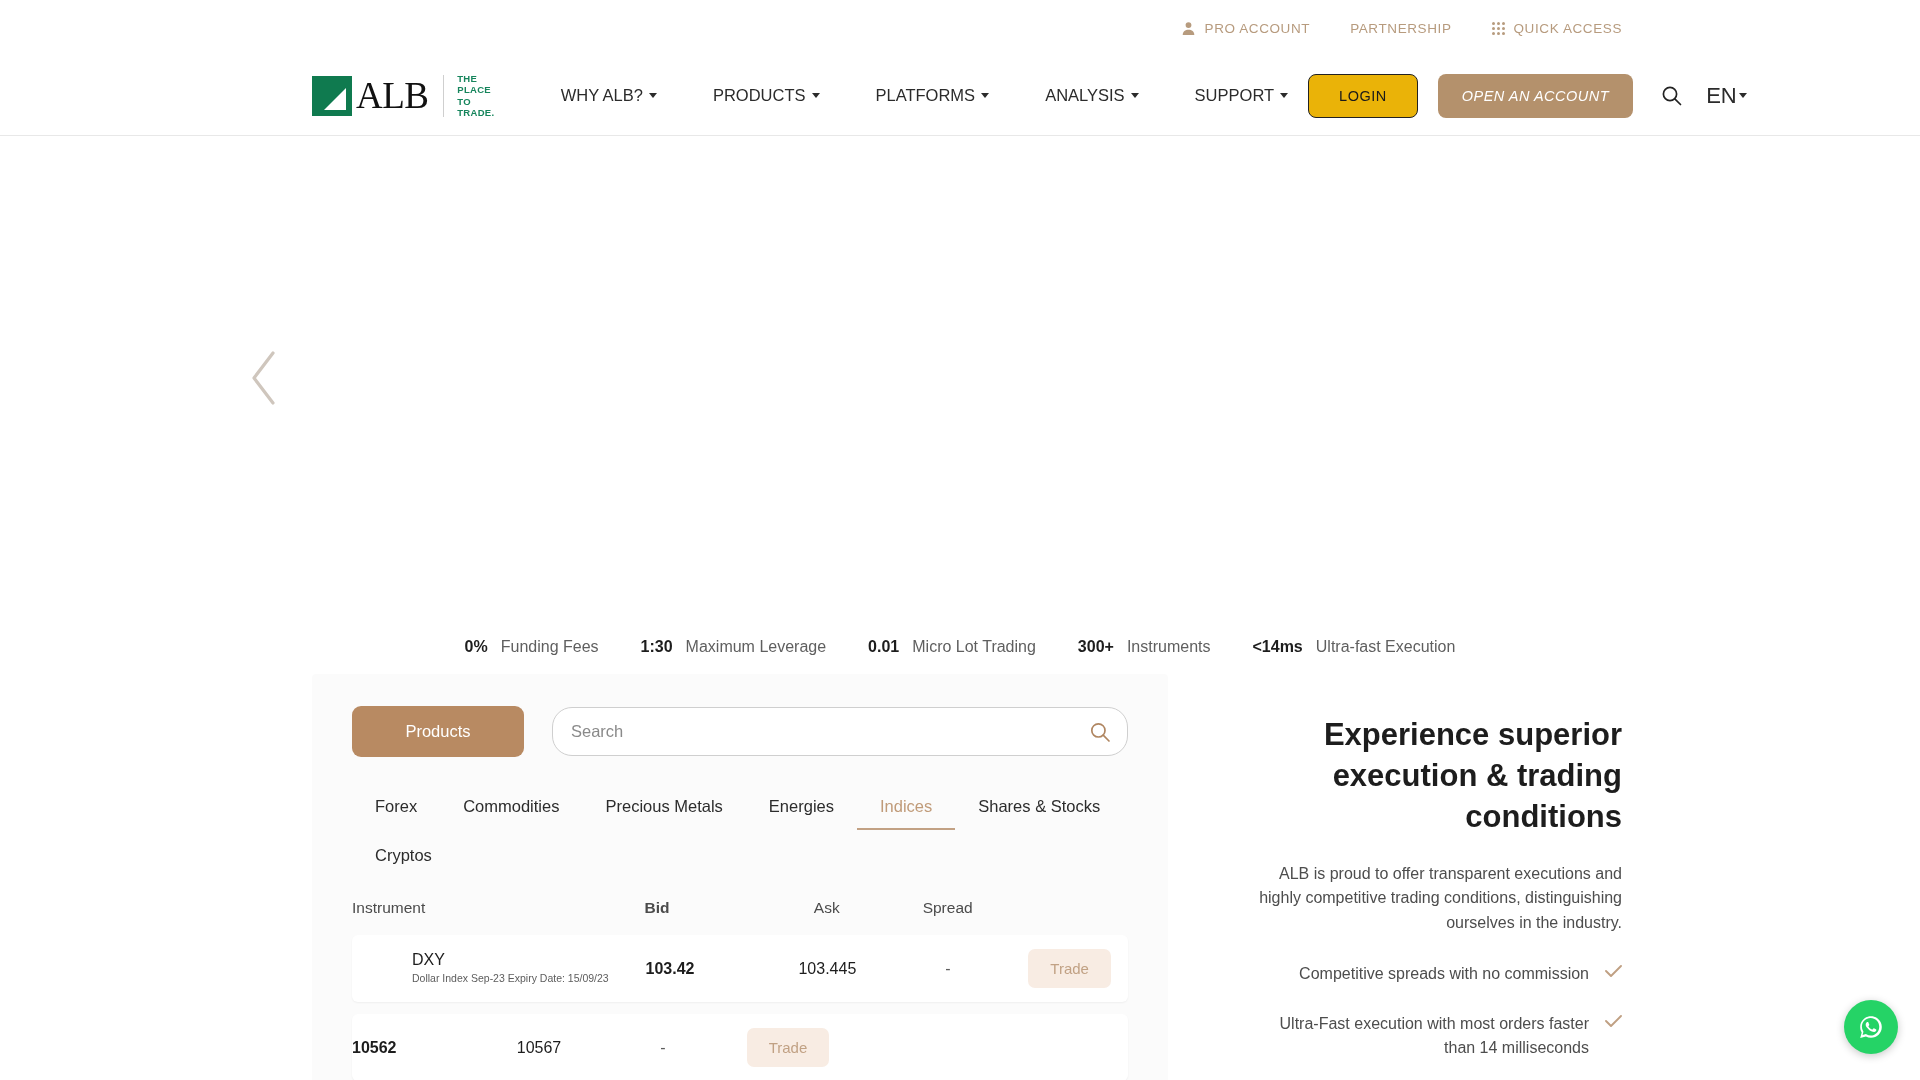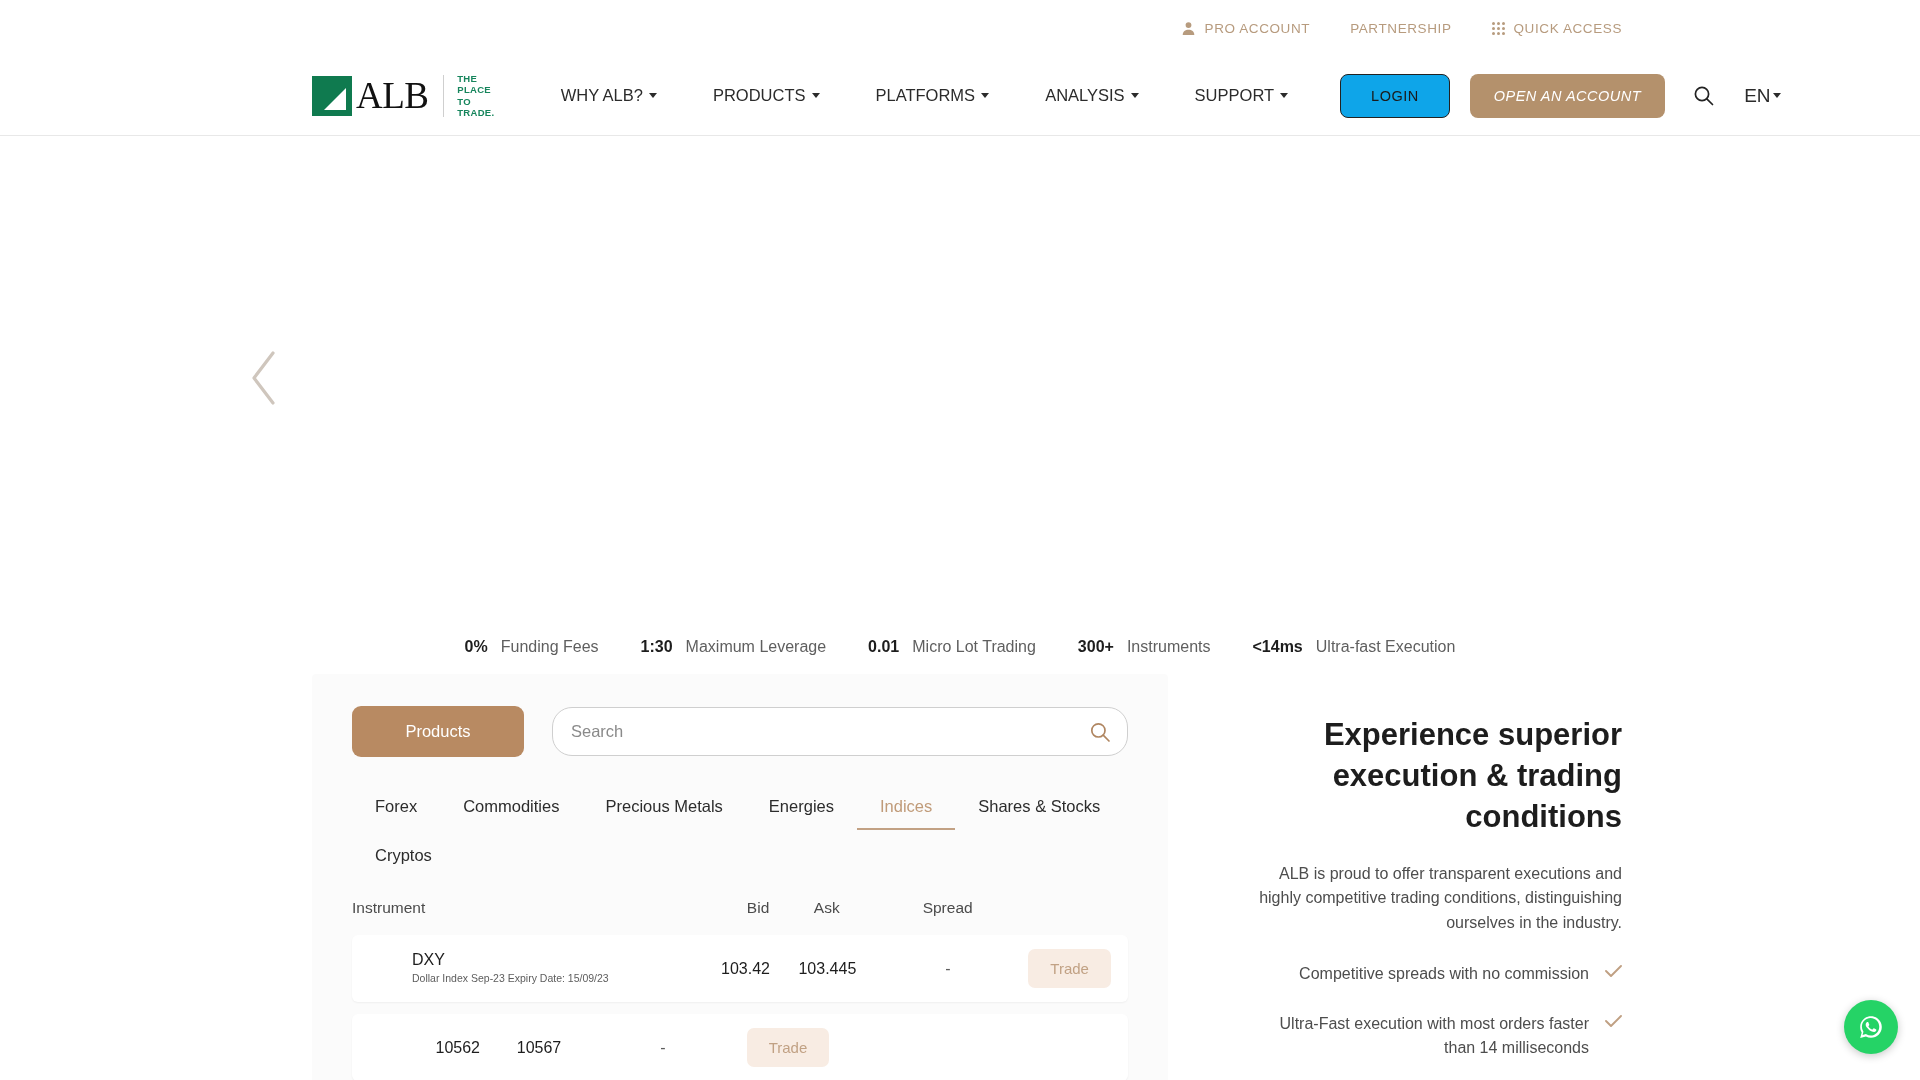--- a/index.html
+++ b/index.html
@@ -52,35 +52,35 @@
   .nav { display: flex; align-items: center; gap: 16px; }
   .nav-item {
     display: flex; align-items: center; gap: 6px;
     font-size: 16.5px; color: #2b2b2b; padding: 0 20px;
     cursor: pointer; white-space: nowrap;
   }
   .caret { width: 0; height: 0; border-left: 4.5px solid transparent;
            border-right: 4.5px solid transparent; border-top: 5px solid #2b2b2b; display:block; }
   .header-right { margin-left: auto; display: flex; align-items: center; gap: 0; }
   .btn-login {
-    border: 1px solid #222; border-radius: 8px; background: #0ea5e9;
+    border: 1px solid #222; border-radius: 8px; background: #eab308;
     font-size: 14.5px; font-weight: 500; letter-spacing: .5px; color: #1a1a1a;
-    padding: 13px 30px; cursor: pointer; font-family: inherit; margin-left: 32px;
+    padding: 13px 30px; cursor: pointer; font-family: inherit;
   }
   .btn-open {
     border: none; border-radius: 8px; background: #b4916c;
     font-size: 14.5px; font-weight: 500; letter-spacing: .5px; color: #fff;
     padding: 14px 24px; margin-left: 20px; cursor: pointer; font-family: inherit;
     white-space: nowrap;
     font-style: italic;
   }
   .search-btn { margin-left: 28px; cursor: pointer; display:block; }
   .lang {
-    margin-left: 30px; display: flex; align-items: center; gap: 2px;
-    font-size: 19px; color: #2b2b2b; cursor: pointer;
+    margin-left: 24px; display: flex; align-items: center; gap: 2px;
+    font-size: 22px; color: #2b2b2b; cursor: pointer;
   }
 
   
   .hero { position: relative; height: 484px; background: #fff; }
   .arrow {
     position: absolute; top: 50%; transform: translateY(-50%);
     width: 34px; height: 60px; cursor: pointer;
   }
   .arrow.left { left: 248px; }
   .arrow.right { right: 248px; }
@@ -120,21 +120,21 @@
   .tabs { display: flex; flex-wrap: wrap; margin-top: 30px; row-gap: 6px; }
   .tab {
     font-size: 16.5px; color: #2c2c2c; padding: 10px 23px 12px 23px;
     cursor: pointer; white-space: nowrap;
   }
   .tab.active { color: #c09b79; border-bottom: 2px solid #c2a184; }
 
   .thead { display: flex; align-items: center; padding: 22px 0 18px 0; }
   .th { font-size: 15.5px; color: #4b4b4b; }
   .col-inst { width: 300px; }
-  .col-bid  { width: 128px; text-align: right; }
+  .col-bid  { width: 128px; text-align: left; font-weight: bold; }
   .col-ask  { width: 118px; text-align: center; }
   .col-spr  { width: 130px; text-align: center; }
   .col-act  { width: 120px; text-align: center; }
 
   .row {
     display: flex; align-items: center; background: #fff;
     border-radius: 6px; padding: 14px 0; margin-bottom: 12px;
     box-shadow: 0 1px 2px rgba(0,0,0,.05);
   }
   .inst-cell { width: 300px; padding-left: 60px; }

